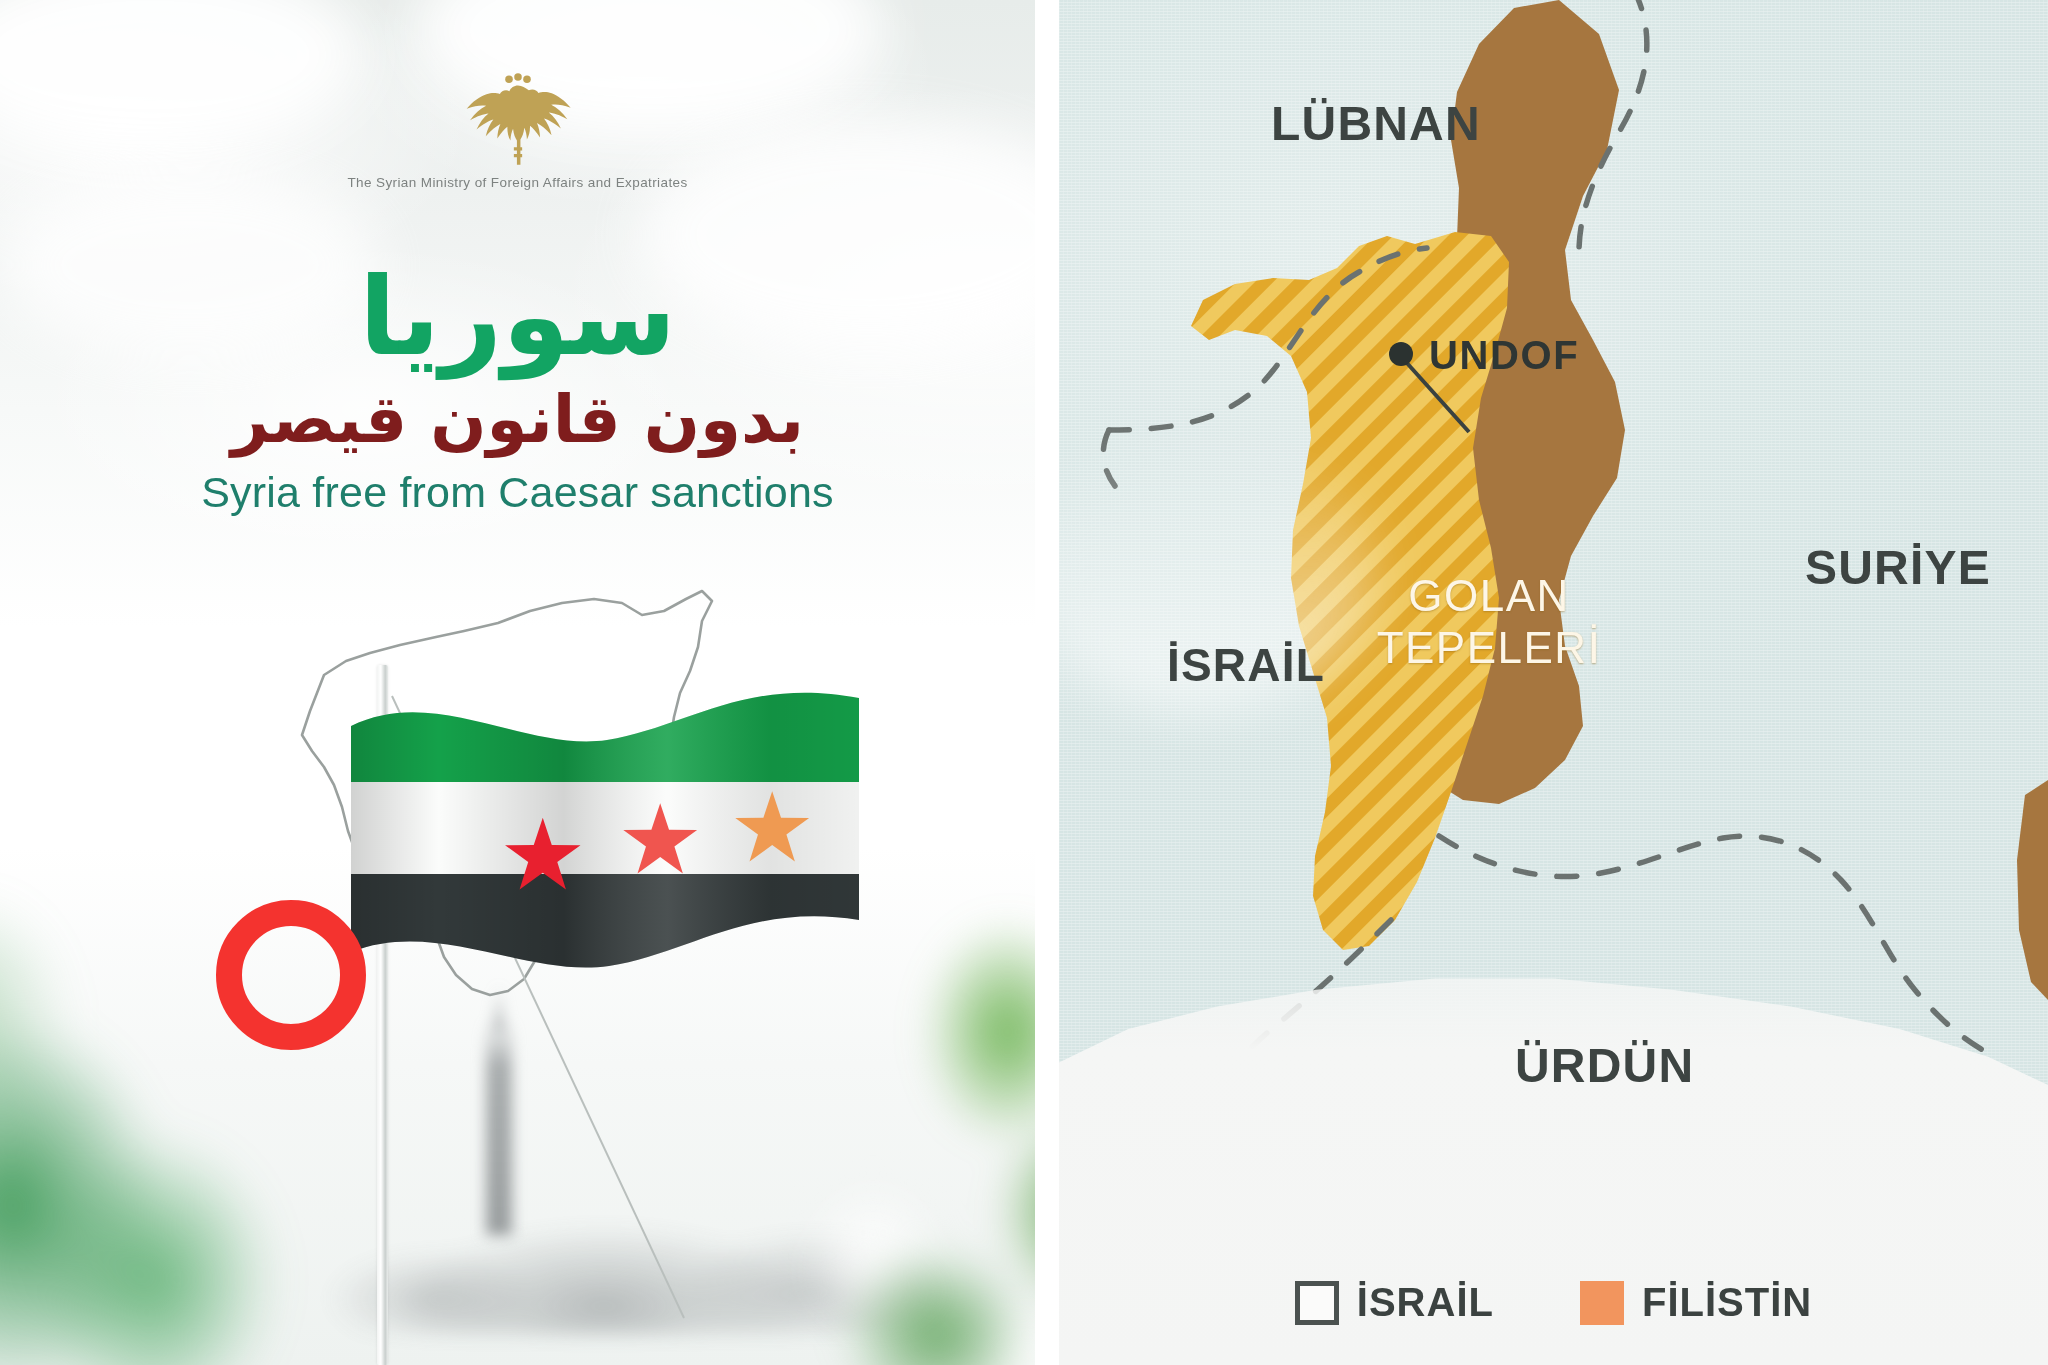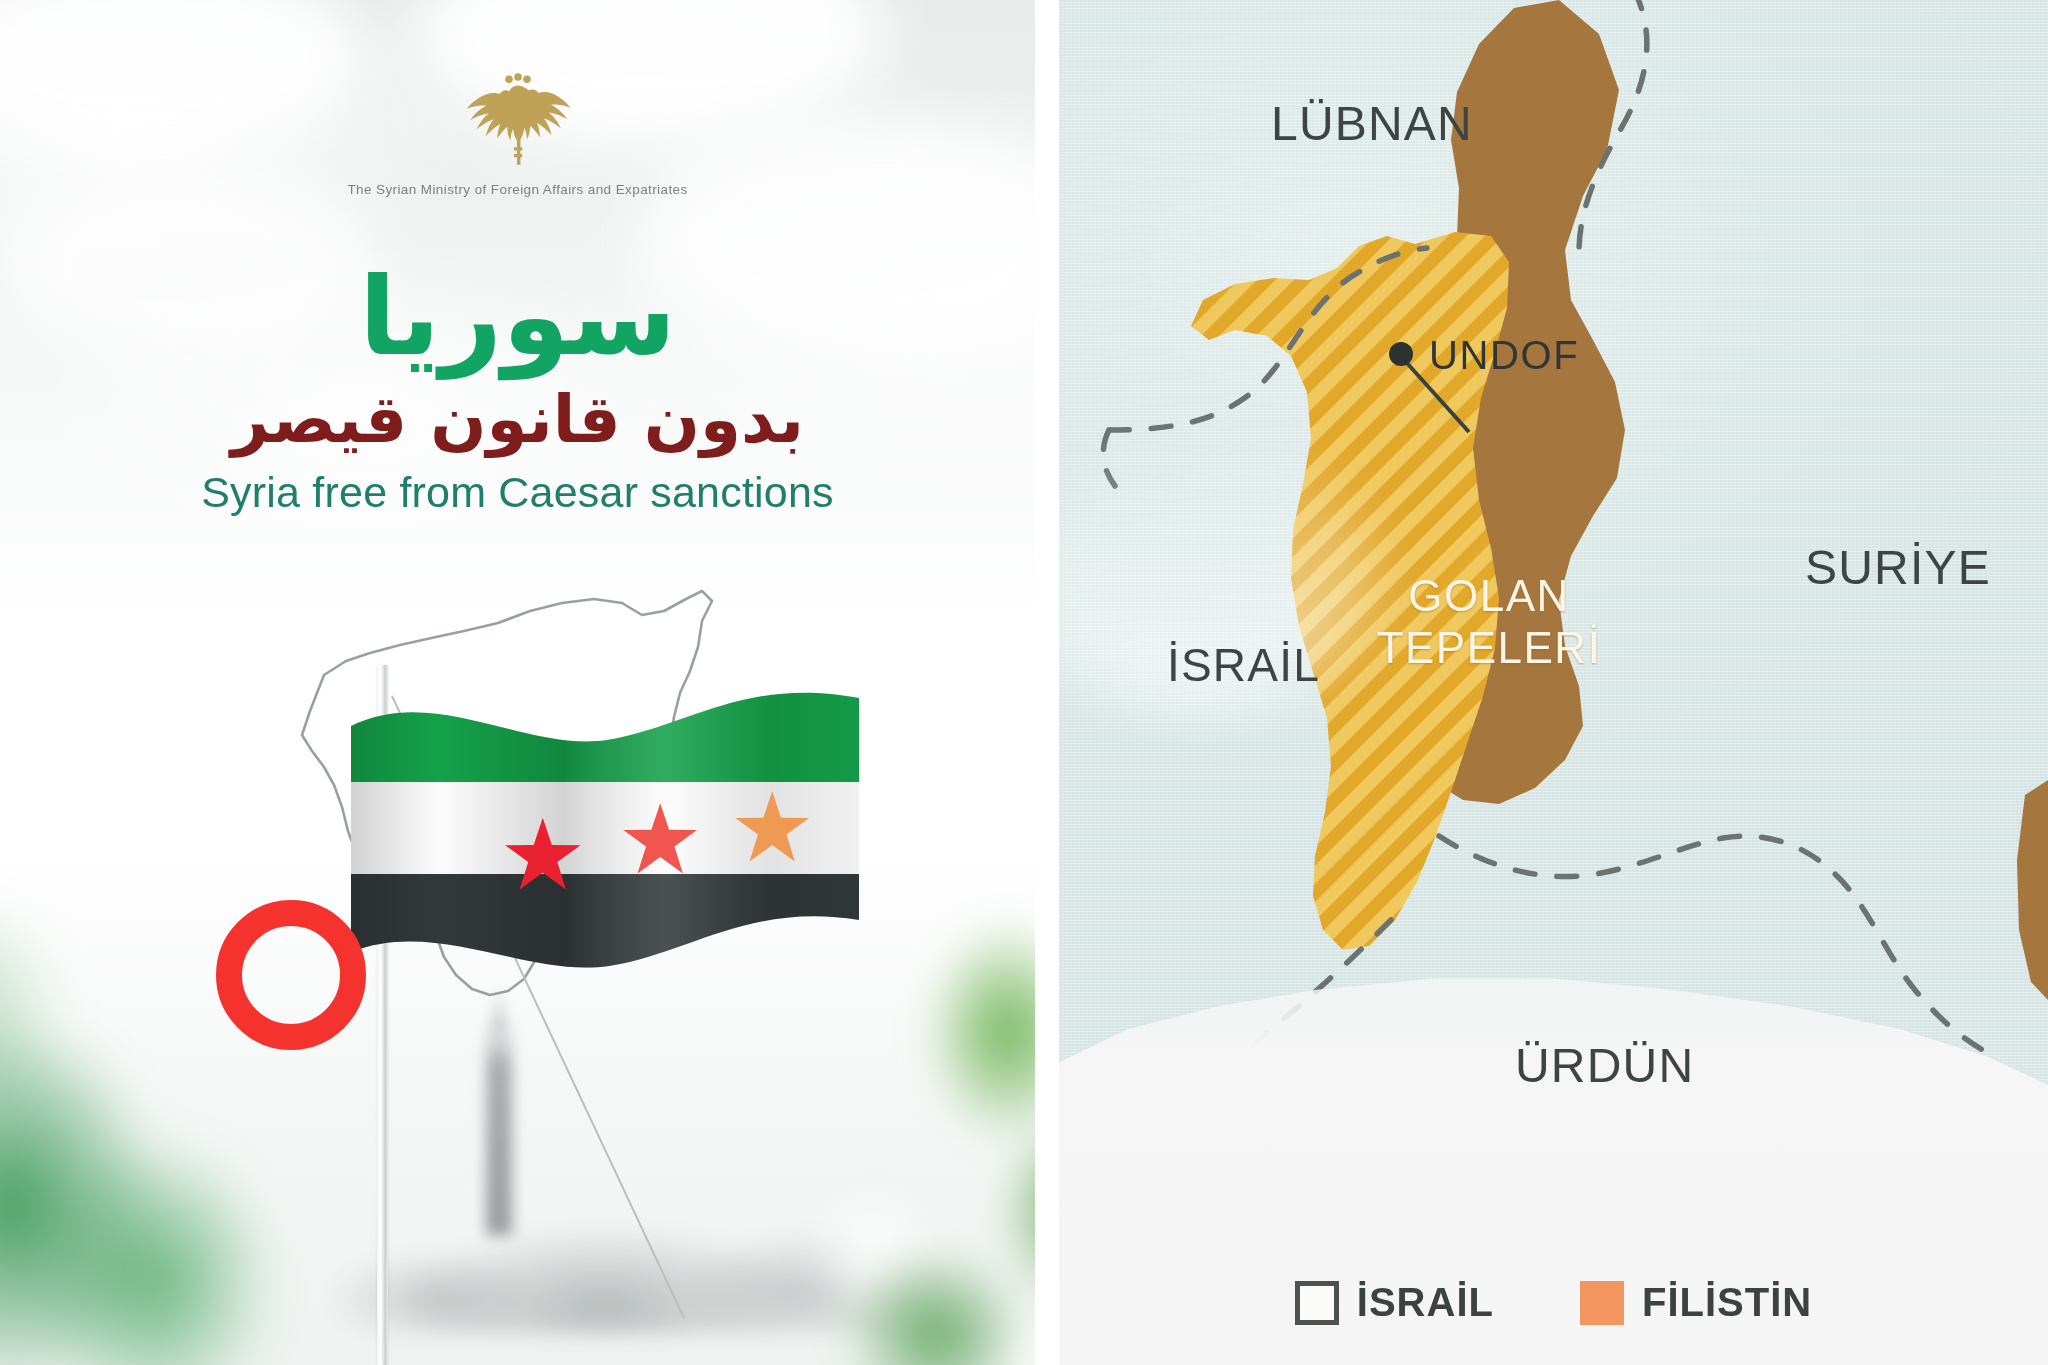--- a/index.html
+++ b/index.html
@@ -45,21 +45,21 @@
        radial-gradient(ellipse 130px 120px at 55% 82%, rgba(60,145,55,.75) 0%, rgba(60,145,55,0) 72%),
        radial-gradient(ellipse 100px 110px at 40% 68%, rgba(255,255,255,.95) 0%, rgba(255,255,255,0) 70%),
        radial-gradient(ellipse 90px 95px at 78% 86%, rgba(255,255,255,.9) 0%, rgba(255,255,255,0) 70%);
      filter:blur(18px);}
 
   
   .logo-block{position:absolute;left:0;right:0;top:70px;display:flex;flex-direction:column;align-items:center;}
   .eagle{width:108px;height:96px;}
   .ar-ministry{margin-top:6px;font-size:26px;line-height:1;color:#4d5250;direction:rtl;letter-spacing:0px;
      font-family:"DejaVu Sans",sans-serif;white-space:nowrap;font-weight:600;}
-  .en-ministry{margin-top:16px;font-size:13.5px;color:#7d8280;letter-spacing:.4px;white-space:nowrap;}
+  .en-ministry{margin-top:9px;font-size:13.5px;color:#7d8280;letter-spacing:.4px;white-space:nowrap;}
 
   
   .headline{position:absolute;left:0;right:0;top:260px;text-align:center;}
   .h-ar-1{font-family:"DejaVu Sans",sans-serif;direction:rtl;font-size:108px;line-height:1.05;
      font-weight:700;color:#12a463;letter-spacing:0;}
   .h-ar-2{font-family:"DejaVu Sans",sans-serif;direction:rtl;font-size:66px;line-height:1.25;
      font-weight:700;color:#7f1d1d;margin-top:6px;}
   .h-en{font-size:43px;color:#1f7f6c;margin-top:6px;letter-spacing:.2px;}
 
   
@@ -86,21 +86,21 @@
      background-image:repeating-linear-gradient(0deg,rgba(255,255,255,.55) 0 1px, rgba(255,255,255,0) 1px 3px),
                       repeating-linear-gradient(90deg,rgba(255,255,255,.35) 0 1px, rgba(255,255,255,0) 1px 4px);}
   .rp-white-bottom{position:absolute;left:0;right:0;bottom:0;height:560px;
      background:linear-gradient(180deg, rgba(247,248,247,0) 0%, rgba(247,248,247,.55) 16%, #f5f6f5 44%, #f4f5f4 100%);
      clip-path:polygon(0 46%, 7% 40%, 16% 36%, 26% 33%, 38% 31%, 50% 31%, 62% 33%, 74% 36%, 85% 40%, 94% 45%, 100% 50%, 100% 100%, 0 100%);}
   .rp-white-top-l{position:absolute;left:-40px;top:430px;width:360px;height:280px;
      background:linear-gradient(180deg,rgba(255,255,255,0),rgba(255,255,255,.6));border-radius:50%;filter:blur(26px);}
 
   .map-svg{position:absolute;left:0;top:0;width:989px;height:1365px;}
 
-  .lbl{position:absolute;font-family:"Liberation Sans",sans-serif;font-weight:400;color:#3d4442;
+  .lbl{position:absolute;font-family:"Liberation Sans",sans-serif;font-weight:700;color:#3d4442;
      letter-spacing:1.2px;white-space:nowrap;text-align:right;}
   .lbl-lubnan{left:212px;top:96px;font-size:48px;}
   .lbl-israil{left:108px;top:638px;font-size:46px;}
   .lbl-suriye{left:746px;top:540px;font-size:48px;}
   .lbl-urdun{left:456px;top:1038px;font-size:48px;}
   .lbl-undof{left:370px;top:333px;font-size:40px;letter-spacing:1.6px;color:#2f3634;}
 
   .undof-dot{position:absolute;left:330px;top:342px;width:24px;height:24px;border-radius:50%;background:#2b3230;}
 
   .golan-label{position:absolute;left:300px;top:570px;width:260px;text-align:center;

